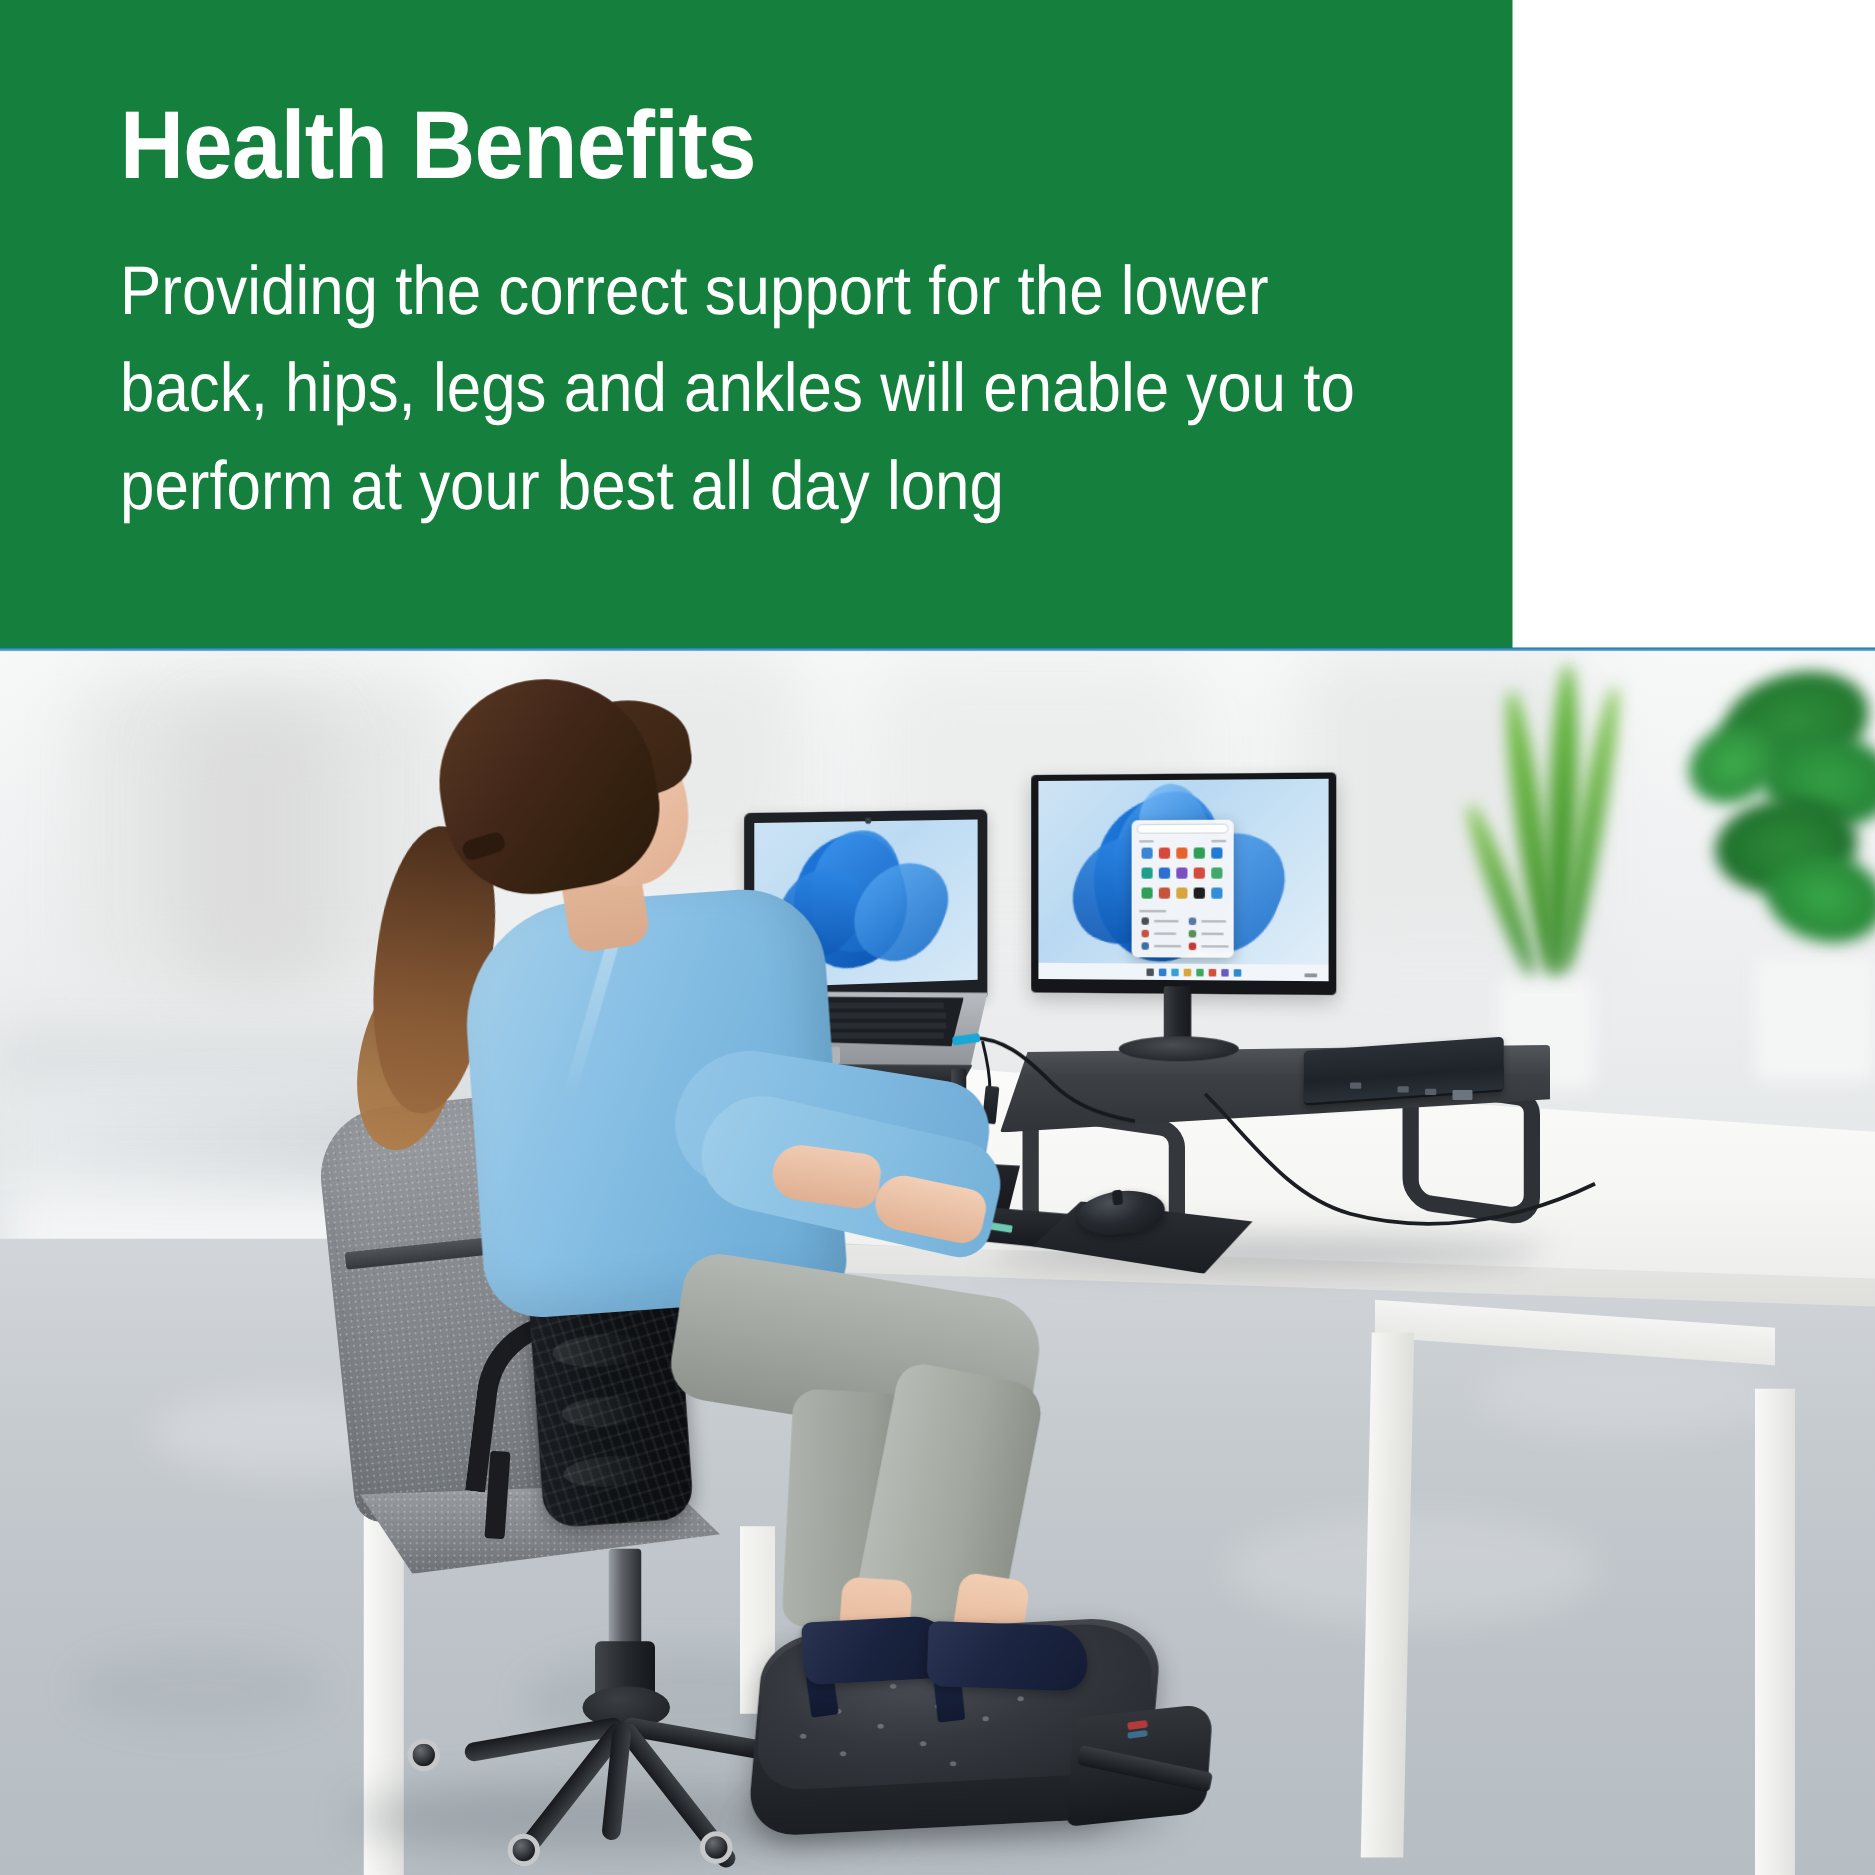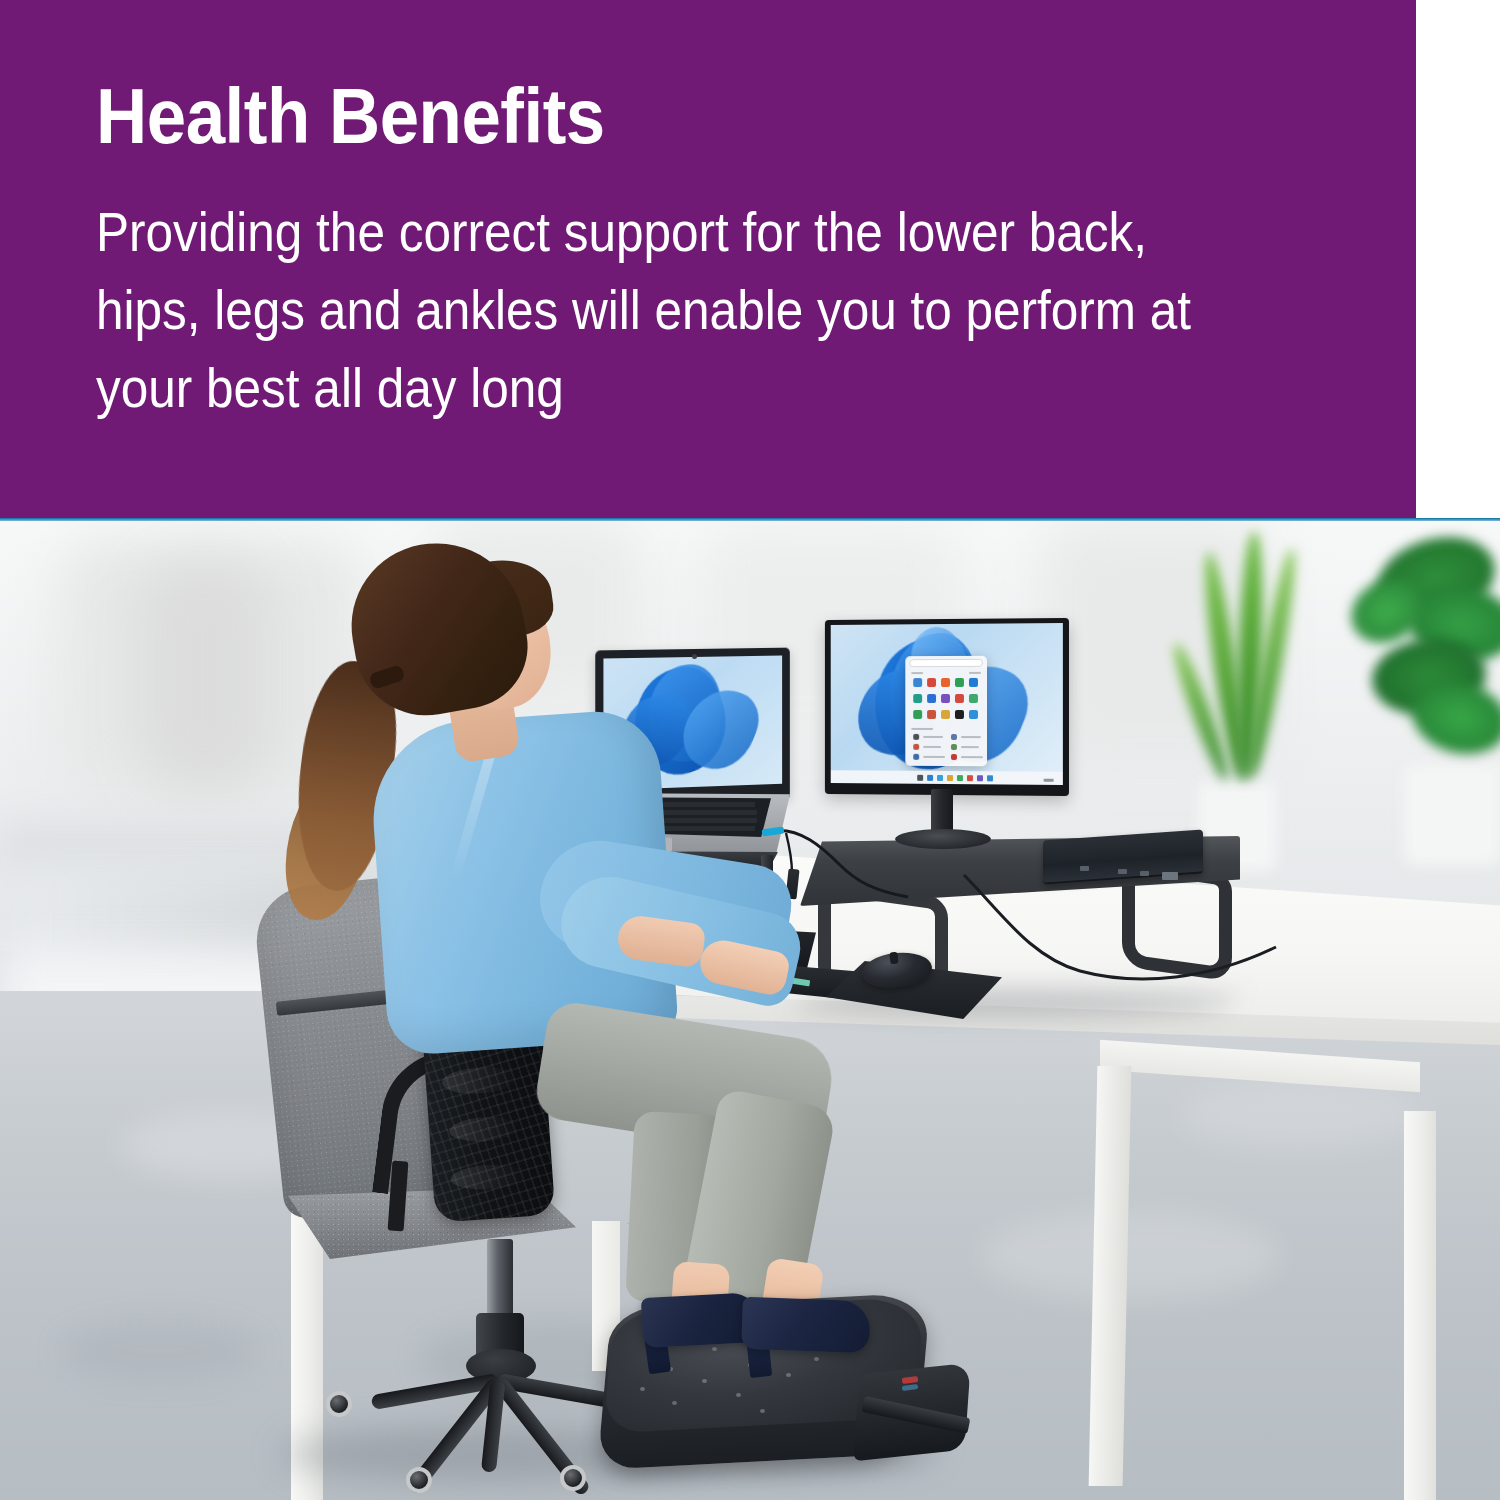--- a/index.html
+++ b/index.html
@@ -4,22 +4,22 @@
 <title>Health Benefits</title>
 <style>
   * { margin:0; padding:0; box-sizing:border-box; }
   html,body { width:1500px; height:1500px; overflow:hidden; background:#fff; }
   body { font-family:"Liberation Sans", sans-serif; }
 
   #page { position:relative; width:1500px; height:1500px; }
 
   
   #banner {
-    position:absolute; left:0; top:0; width:1416px; height:521px;
-    background:#701a75;
+    position:absolute; left:0; top:0; width:1210px; height:521px;
+    background:#15803d;
     padding:78px 0 0 96px;
   }
   #banner-title {
     font-size:77px; font-weight:bold; color:#ffffff;
     letter-spacing:-0.5px; line-height:1.0;
     font-family:"Liberation Sans","DejaVu Sans",sans-serif;
     transform:scaleX(0.92); transform-origin:left center;
   }
   #banner-sub {
     margin-top:38px; font-size:55px; color:#ffffff;

